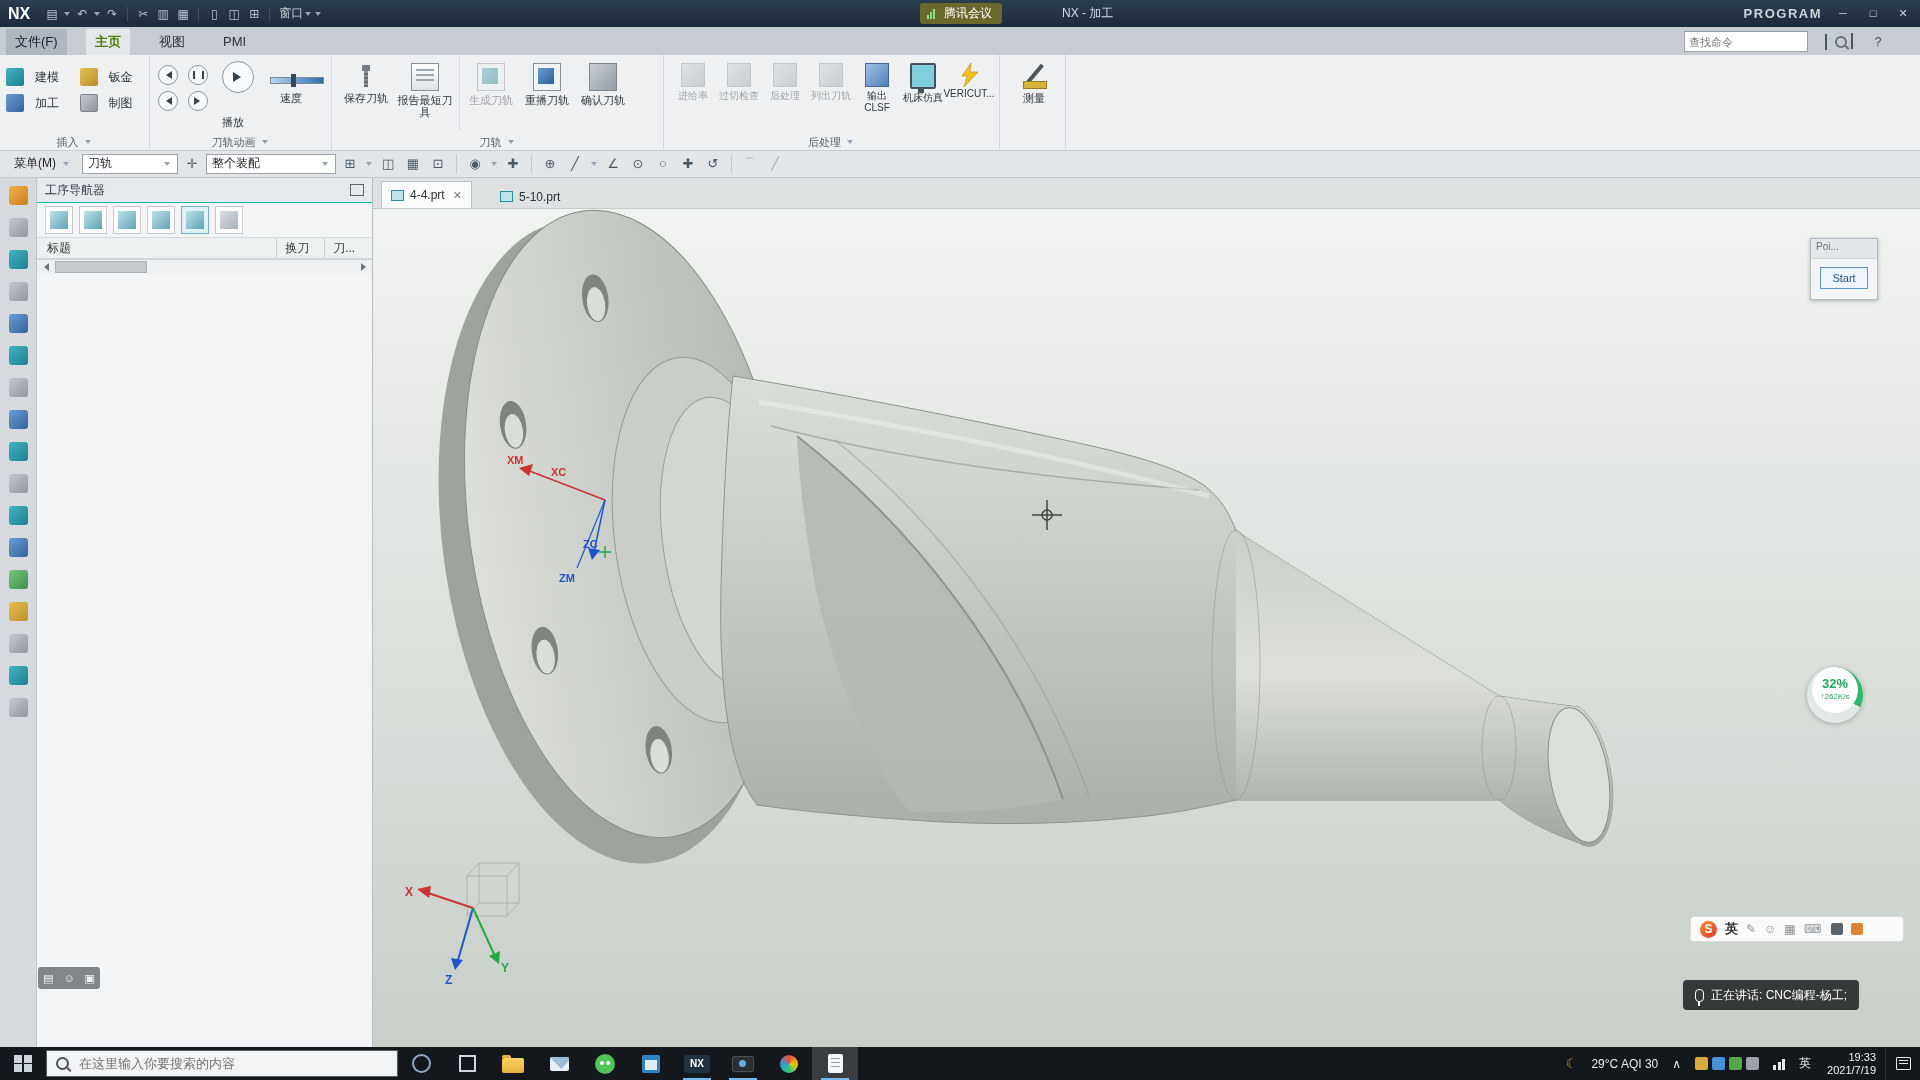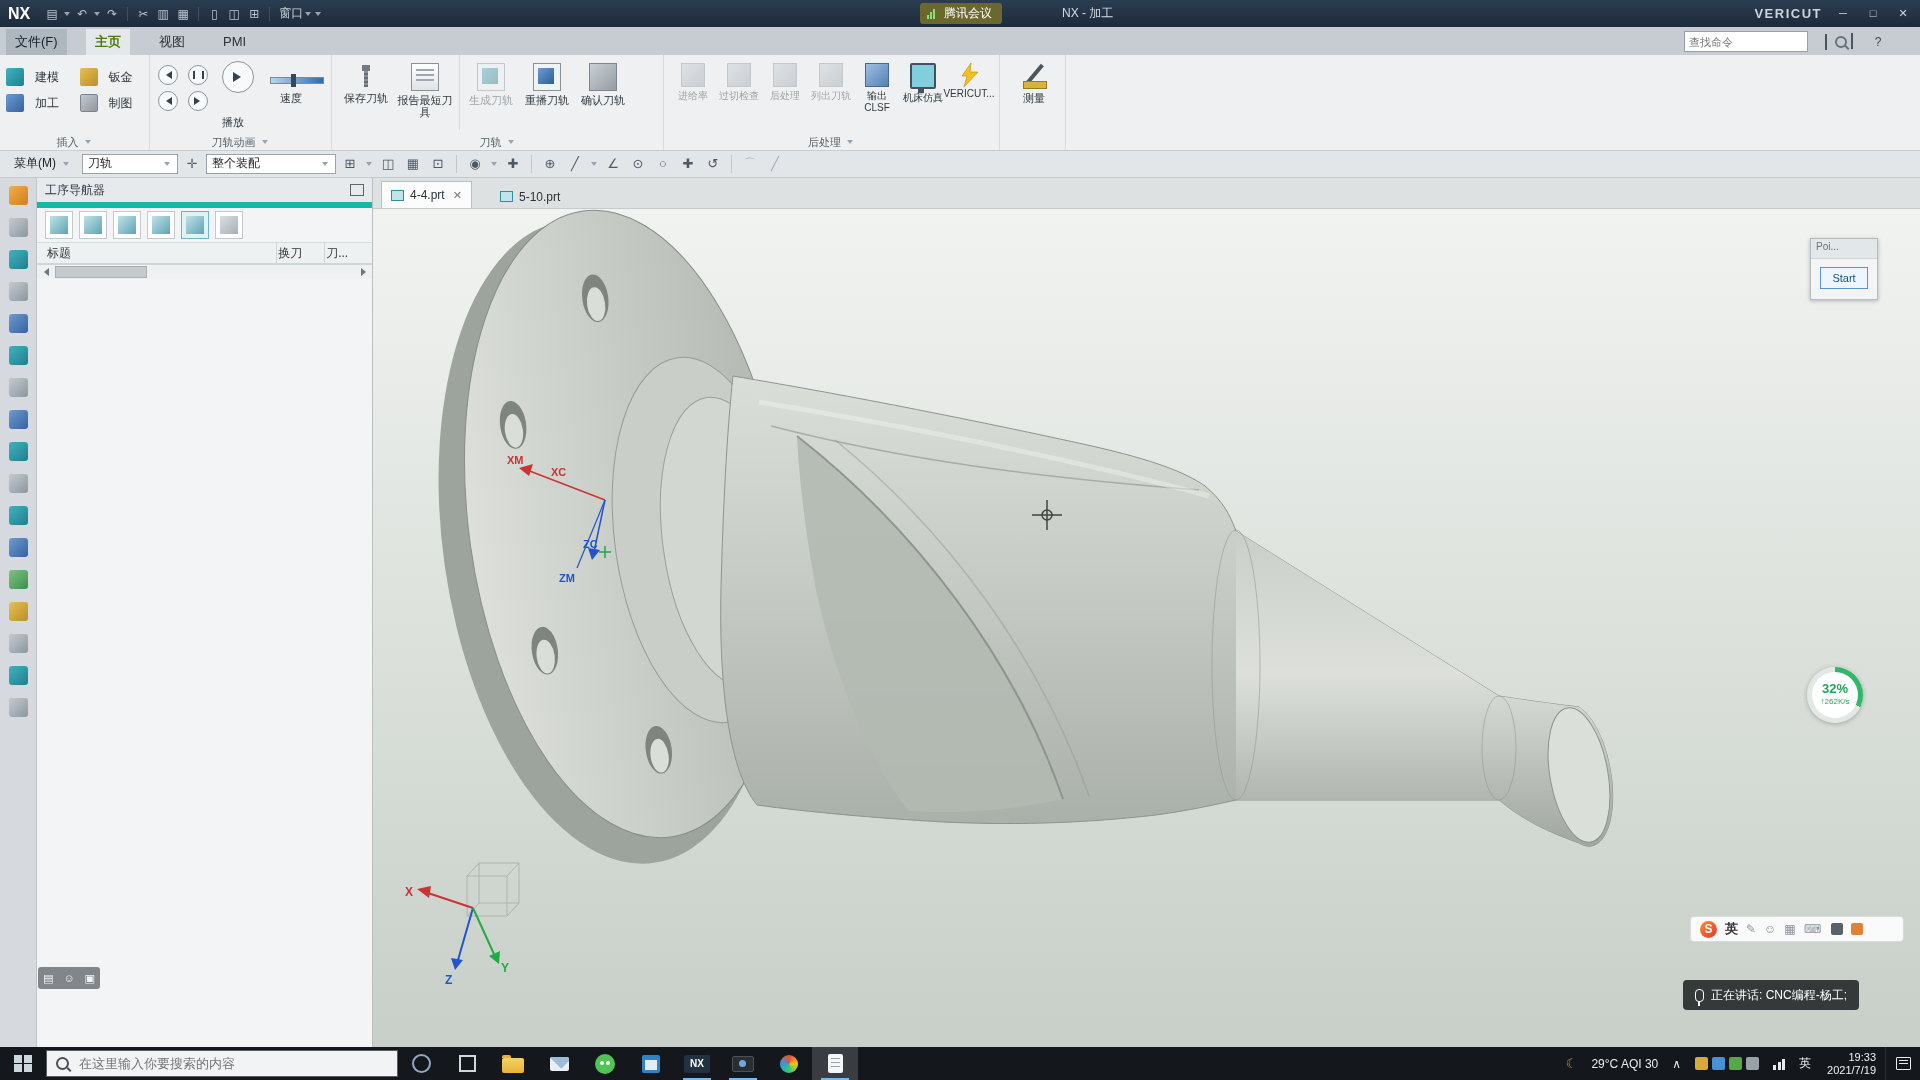--- a/index.html
+++ b/index.html
@@ -114,31 +114,31 @@
   .c-or{background:linear-gradient(135deg,#f0ae45,#d07f1f);}
   .c-gr{background:linear-gradient(135deg,#c4cad0,#8d969e);}
   .c-te{background:linear-gradient(135deg,#41b3c2,#1f7f8e);}
   .c-bl{background:linear-gradient(135deg,#6d9bd2,#33639f);}
   .c-ye{background:linear-gradient(135deg,#e4c050,#bb8f2c);}
   .c-gn{background:linear-gradient(135deg,#7cc47f,#3f8f50);}
   
   .navigator{position:absolute;left:37px;top:178px;width:336px;bottom:33px;background:#f2f4f5;
     border-right:1px solid #b9bec2;display:flex;flex-direction:column;box-sizing:border-box;}
   .nav-header{height:24px;display:flex;align-items:center;padding:0 8px;font-size:12px;color:#2e3944;
-    background:#e7eaec;border-bottom:6px solid #14b8a6;flex:none;}
+    background:#e7eaec;border-bottom:1px solid #14b8a6;flex:none;}
   .nav-float-btn{margin-left:auto;width:12px;height:10px;border:1.5px solid #5a6570;}
   .nav-toolbar{height:34px;display:flex;align-items:center;gap:6px;padding:0 8px;border-bottom:1px solid #d6dadd;flex:none;}
   .ntb{width:26px;height:26px;border:1px solid #c3c9ce;background:#fff;position:relative;}
   .ntb::after{content:"";position:absolute;left:4px;top:4px;right:4px;bottom:4px;
     background:linear-gradient(135deg,#bfe2e8,#5fa3b4);}
   .ntb.on{border:1px solid #6fb4c4;background:#dff2f6;}
   .ntb.dim::after{background:linear-gradient(135deg,#d9dee2,#a7b0b7);}
   .nav-cols{height:20px;display:flex;font-size:12px;color:#333;background:#eef1f2;border-bottom:1px solid #d0d5d8;flex:none;}
   .col-title{width:240px;padding-left:10px;line-height:20px;box-sizing:border-box;}
-  .col-s{width:48px;line-height:20px;border-left:1px solid #d0d5d8;padding-left:1px;box-sizing:border-box;}
+  .col-s{width:48px;line-height:20px;border-left:1px solid #d0d5d8;padding-left:8px;box-sizing:border-box;}
   .nav-tree{flex:1;background:#fbfcfc;font-size:12px;color:#222;padding-top:3px;}
   .trow{height:20px;display:flex;align-items:center;}
   .exp{width:9px;height:9px;border:1px solid #8a939b;background:#fff;position:relative;margin:0 4px 0 8px;flex:none;}
   .exp::after{content:"";position:absolute;left:1px;right:1px;top:3px;height:1px;background:#444;}
   .folder{width:14px;height:10px;background:linear-gradient(#f6d37a,#e3af45);border:1px solid #b98f35;border-radius:1px;
     position:relative;margin-right:5px;flex:none;}
   .folder::before{content:"";position:absolute;top:-3px;left:0;width:6px;height:2px;background:#e3af45;border:1px solid #b98f35;border-bottom:none;}
   .chk{width:9px;height:5px;border-left:2px solid #27a23b;border-bottom:2px solid #27a23b;transform:rotate(-45deg);
     margin:0 4px 2px 0;flex:none;}
   .ind1{width:21px;flex:none;}
@@ -159,21 +159,21 @@
   .vtab.idle{left:118px;}
   .vtab-ic{width:11px;height:9px;border:1.5px solid #2f8d9d;background:#bfe4ea;flex:none;}
   .vtab-x{font-size:11px;color:#707a82;margin-left:2px;}
   .scene{position:absolute;left:0;top:30px;width:1547px;height:839px;}
   .vdialog{position:absolute;left:1437px;top:60px;width:66px;height:60px;background:#f2f4f5;border:1px solid #b3bac0;
     box-shadow:0 1px 4px rgba(0,0,0,.25);z-index:8;}
   .vdialog-title{height:15px;font-size:10px;color:#6a747c;padding:2px 5px;background:#e2e7ea;border-bottom:1px solid #cfd5d9;}
   .vdialog-btn{display:block;margin:8px auto 0;width:46px;height:20px;font-size:11px;color:#1d4f86;
     border:1px solid #5a93d0;background:#eef5fc;text-align:center;line-height:20px;}
   .vprogress{position:absolute;left:1434px;top:489px;width:56px;height:56px;border-radius:50%;
-    background:conic-gradient(#2fb869 0 32%,#e2e8e3 32% 100%);display:flex;align-items:center;justify-content:center;
+    background:conic-gradient(#2fb869 0 32%,#e2e8e3 32% 100%);display:flex;justify-content:center;
     box-shadow:0 1px 5px rgba(0,0,0,.25);z-index:8;}
   .vprogress .inner{width:46px;height:46px;border-radius:50%;background:#fff;text-align:center;}
   .vprogress .pct{font-size:13px;font-weight:bold;color:#22a55b;margin-top:9px;}
   .vprogress .spd{font-size:8px;color:#22a55b;margin-top:1px;}
   .ime-bar{position:absolute;left:1317px;top:738px;width:214px;height:26px;background:rgba(253,253,253,.92);
     border:1px solid #d8dcde;border-radius:4px;display:flex;align-items:center;gap:8px;padding:0 9px;box-sizing:border-box;z-index:8;}
   .ime-logo{width:17px;height:17px;border-radius:50%;background:linear-gradient(135deg,#ff8a2f,#e0392b);color:#fff;
     font-size:12px;font-weight:bold;text-align:center;line-height:17px;flex:none;}
   .ime-lang{font-size:13px;font-weight:bold;color:#333;}
   .ime-ic{font-size:12px;color:#8a9299;}
@@ -253,21 +253,21 @@
 
     <span class="meeting-pill">
       <span class="sig">
           <i style="height:4px"></i>
           <i style="height:7px"></i>
           <i style="height:10px"></i>
         </span>
       <span>腾讯会议</span>
     </span>
     <span class="tb-title">NX - 加工</span>
-    <span class="brand">VERICUT</span>
+    <span class="brand">PROGRAM</span>
     <span class="win-controls">
       <span class="win-btn">─</span>
       <span class="win-btn">□</span>
       <span class="win-btn">✕</span>
     </span>
   </div>
 
   <div class="tabrow">
     <span class="rtab file">文件(F)</span>
     <span class="rtab home">主页</span>

